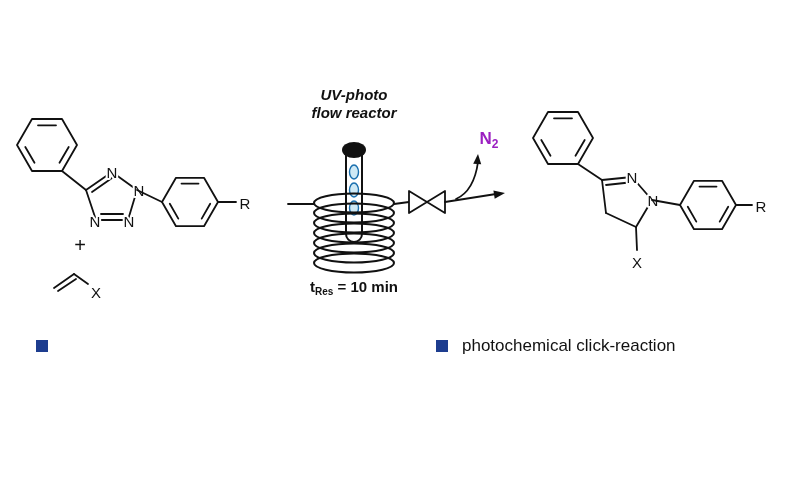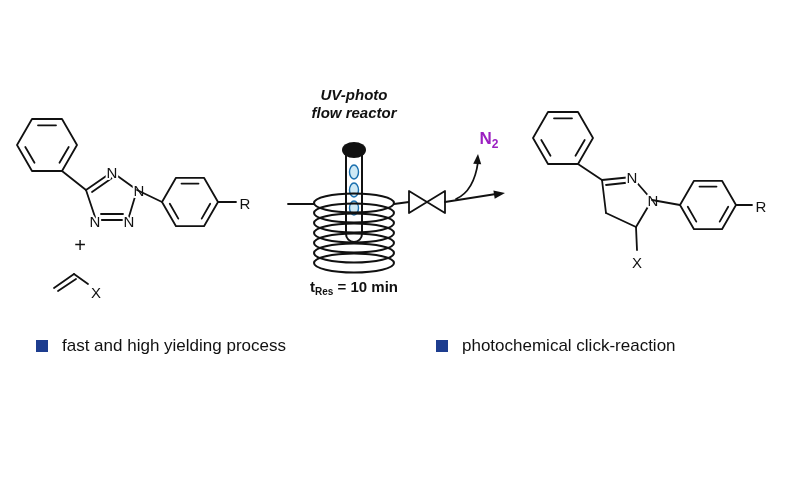--- a/index.html
+++ b/index.html
@@ -139,21 +139,20 @@
       <line class="bond" x1="716.5" y1="186.6" x2="699.5" y2="186.6"></line>
       <line class="bond" x1="687.8" y1="206.8" x2="696.3" y2="221.6"></line>
       <line class="bond" x1="719.7" y1="221.6" x2="728.2" y2="206.8"></line>
       <line class="bond" x1="736" y1="205" x2="752" y2="205"></line>
       <text class="atom" x="761" y="206" dominant-baseline="central">R</text>
     </g>
   </svg>
 
   <div class="bullet-row" style="left:36px;top:336px;">
     <span class="bullet-square"></span>
-    <span class="bullet-text">fast and high yielding process</span>
   </div>
 
   <div class="bullet-row" style="left:436px;top:336px;justify-content:flex-end;">
     <span class="bullet-square"></span>
     <span class="bullet-text">photochemical click-reaction</span>
   </div>
 
 
 </div>
 

